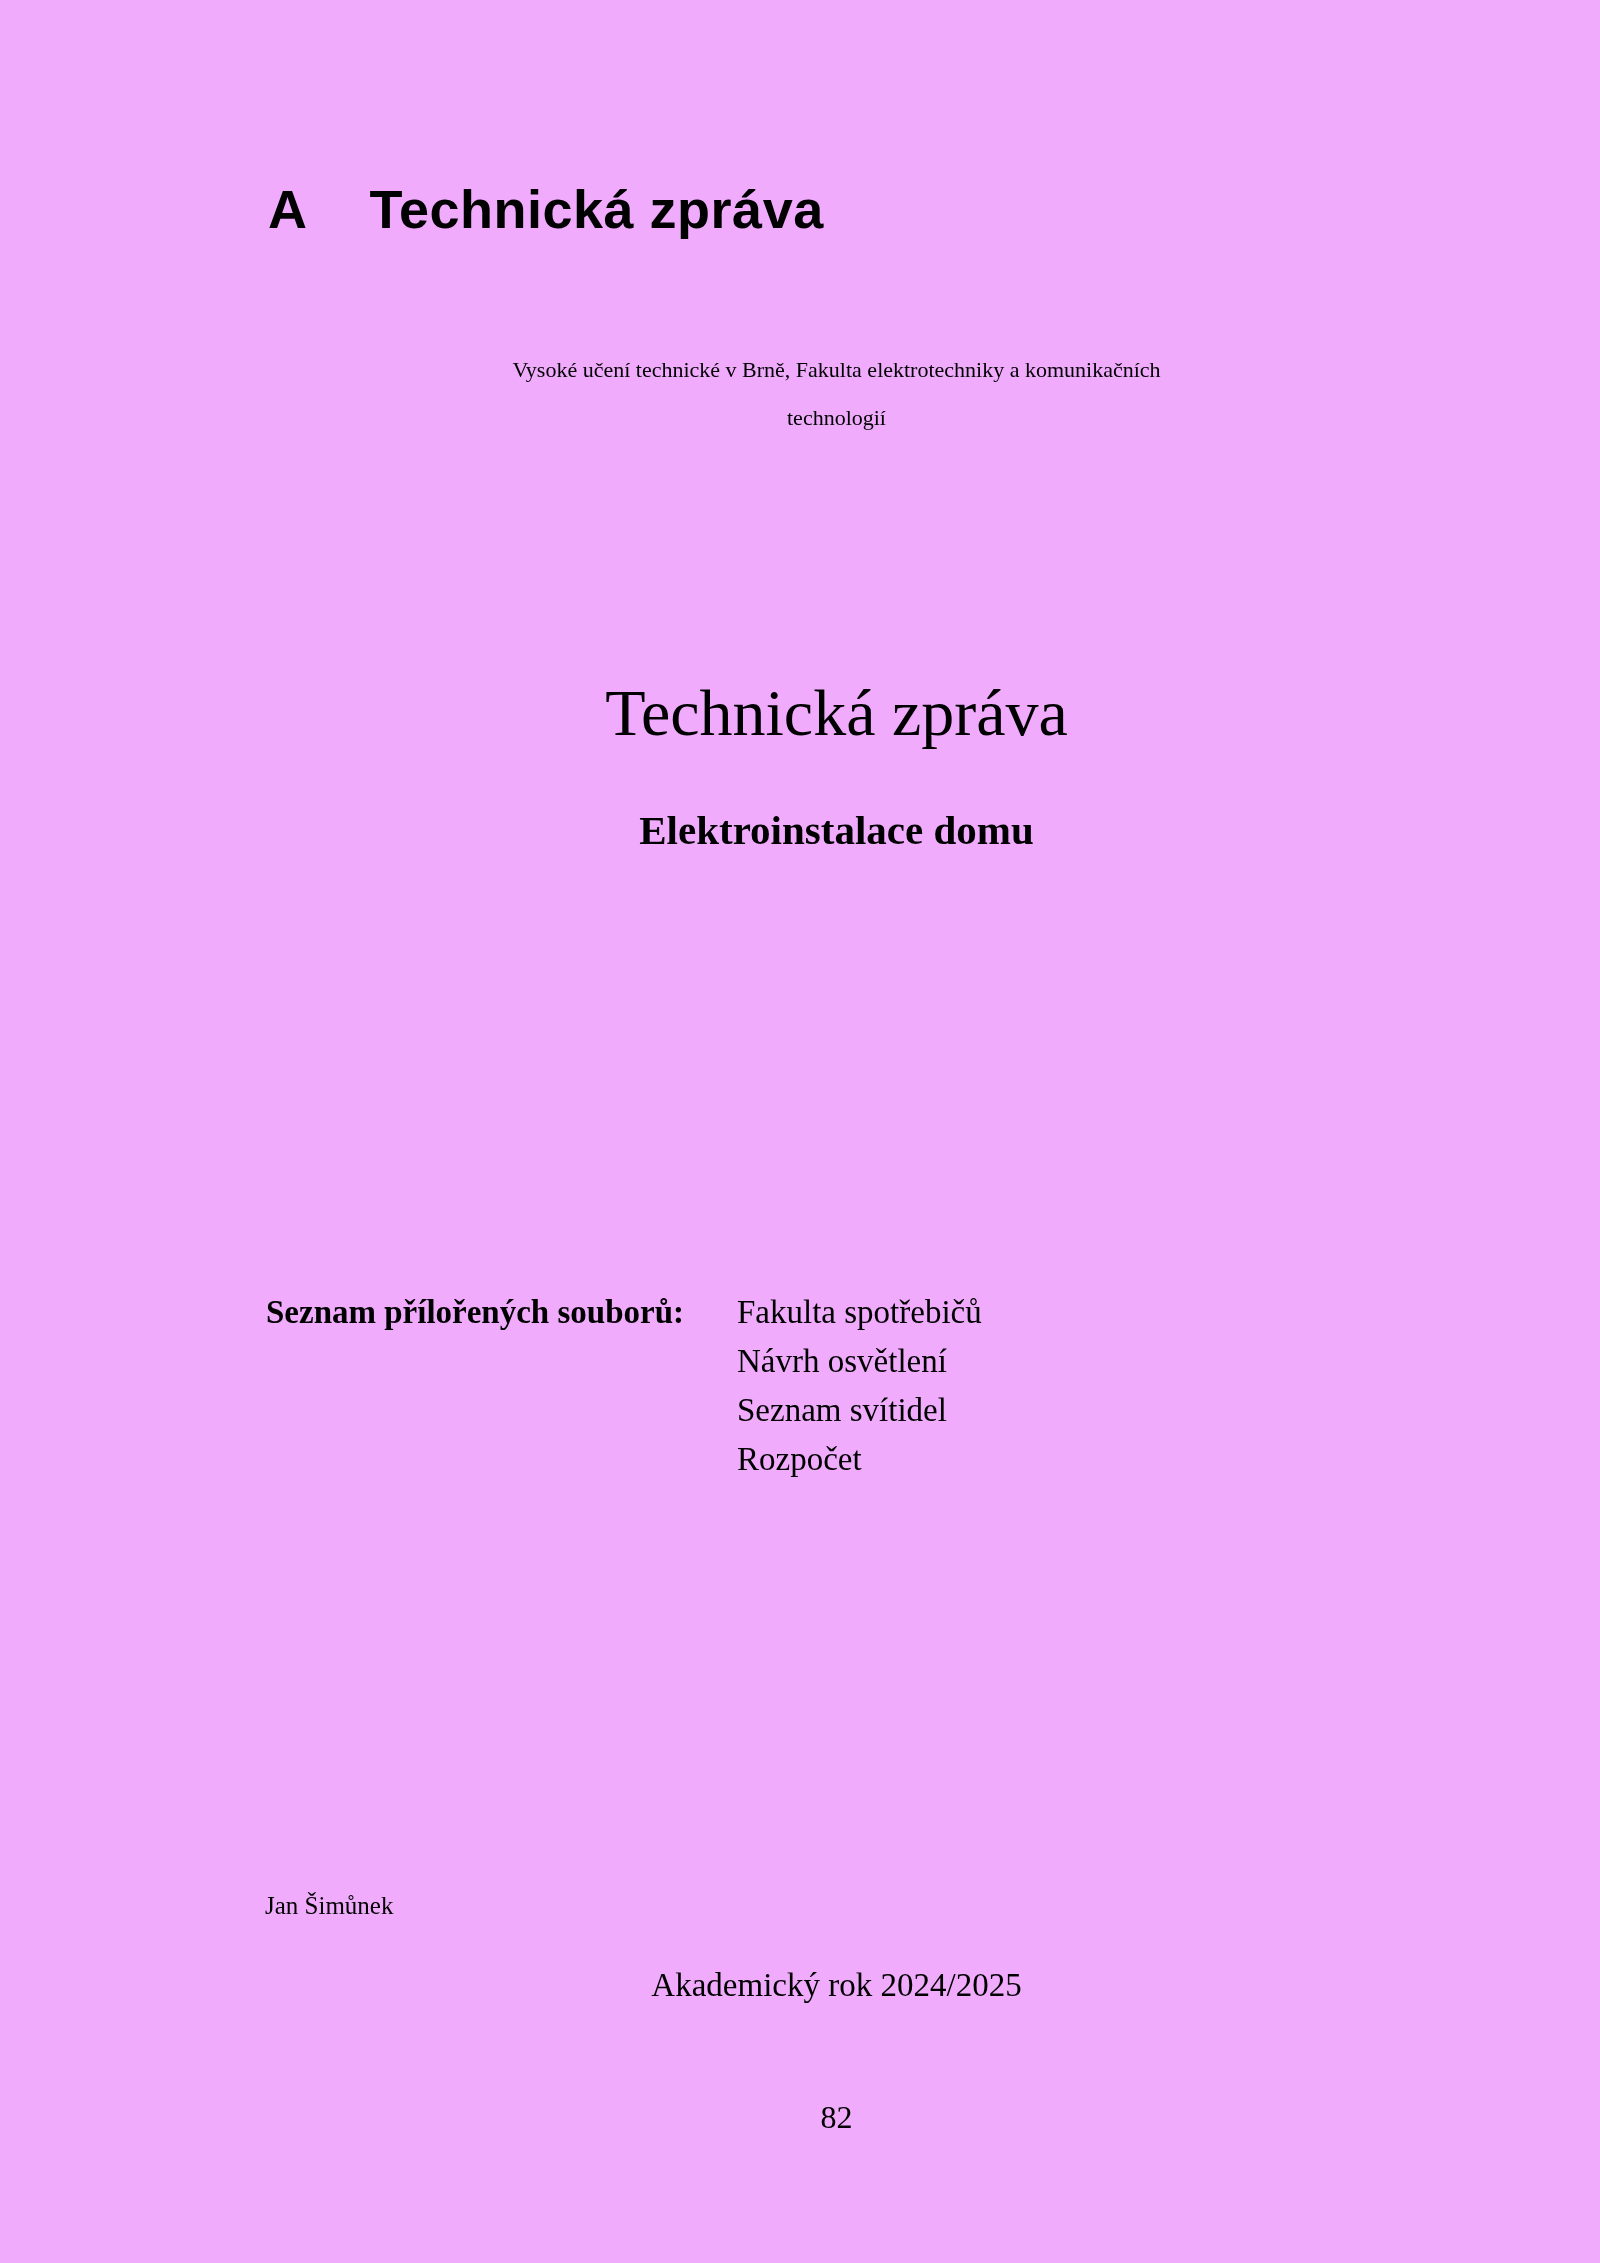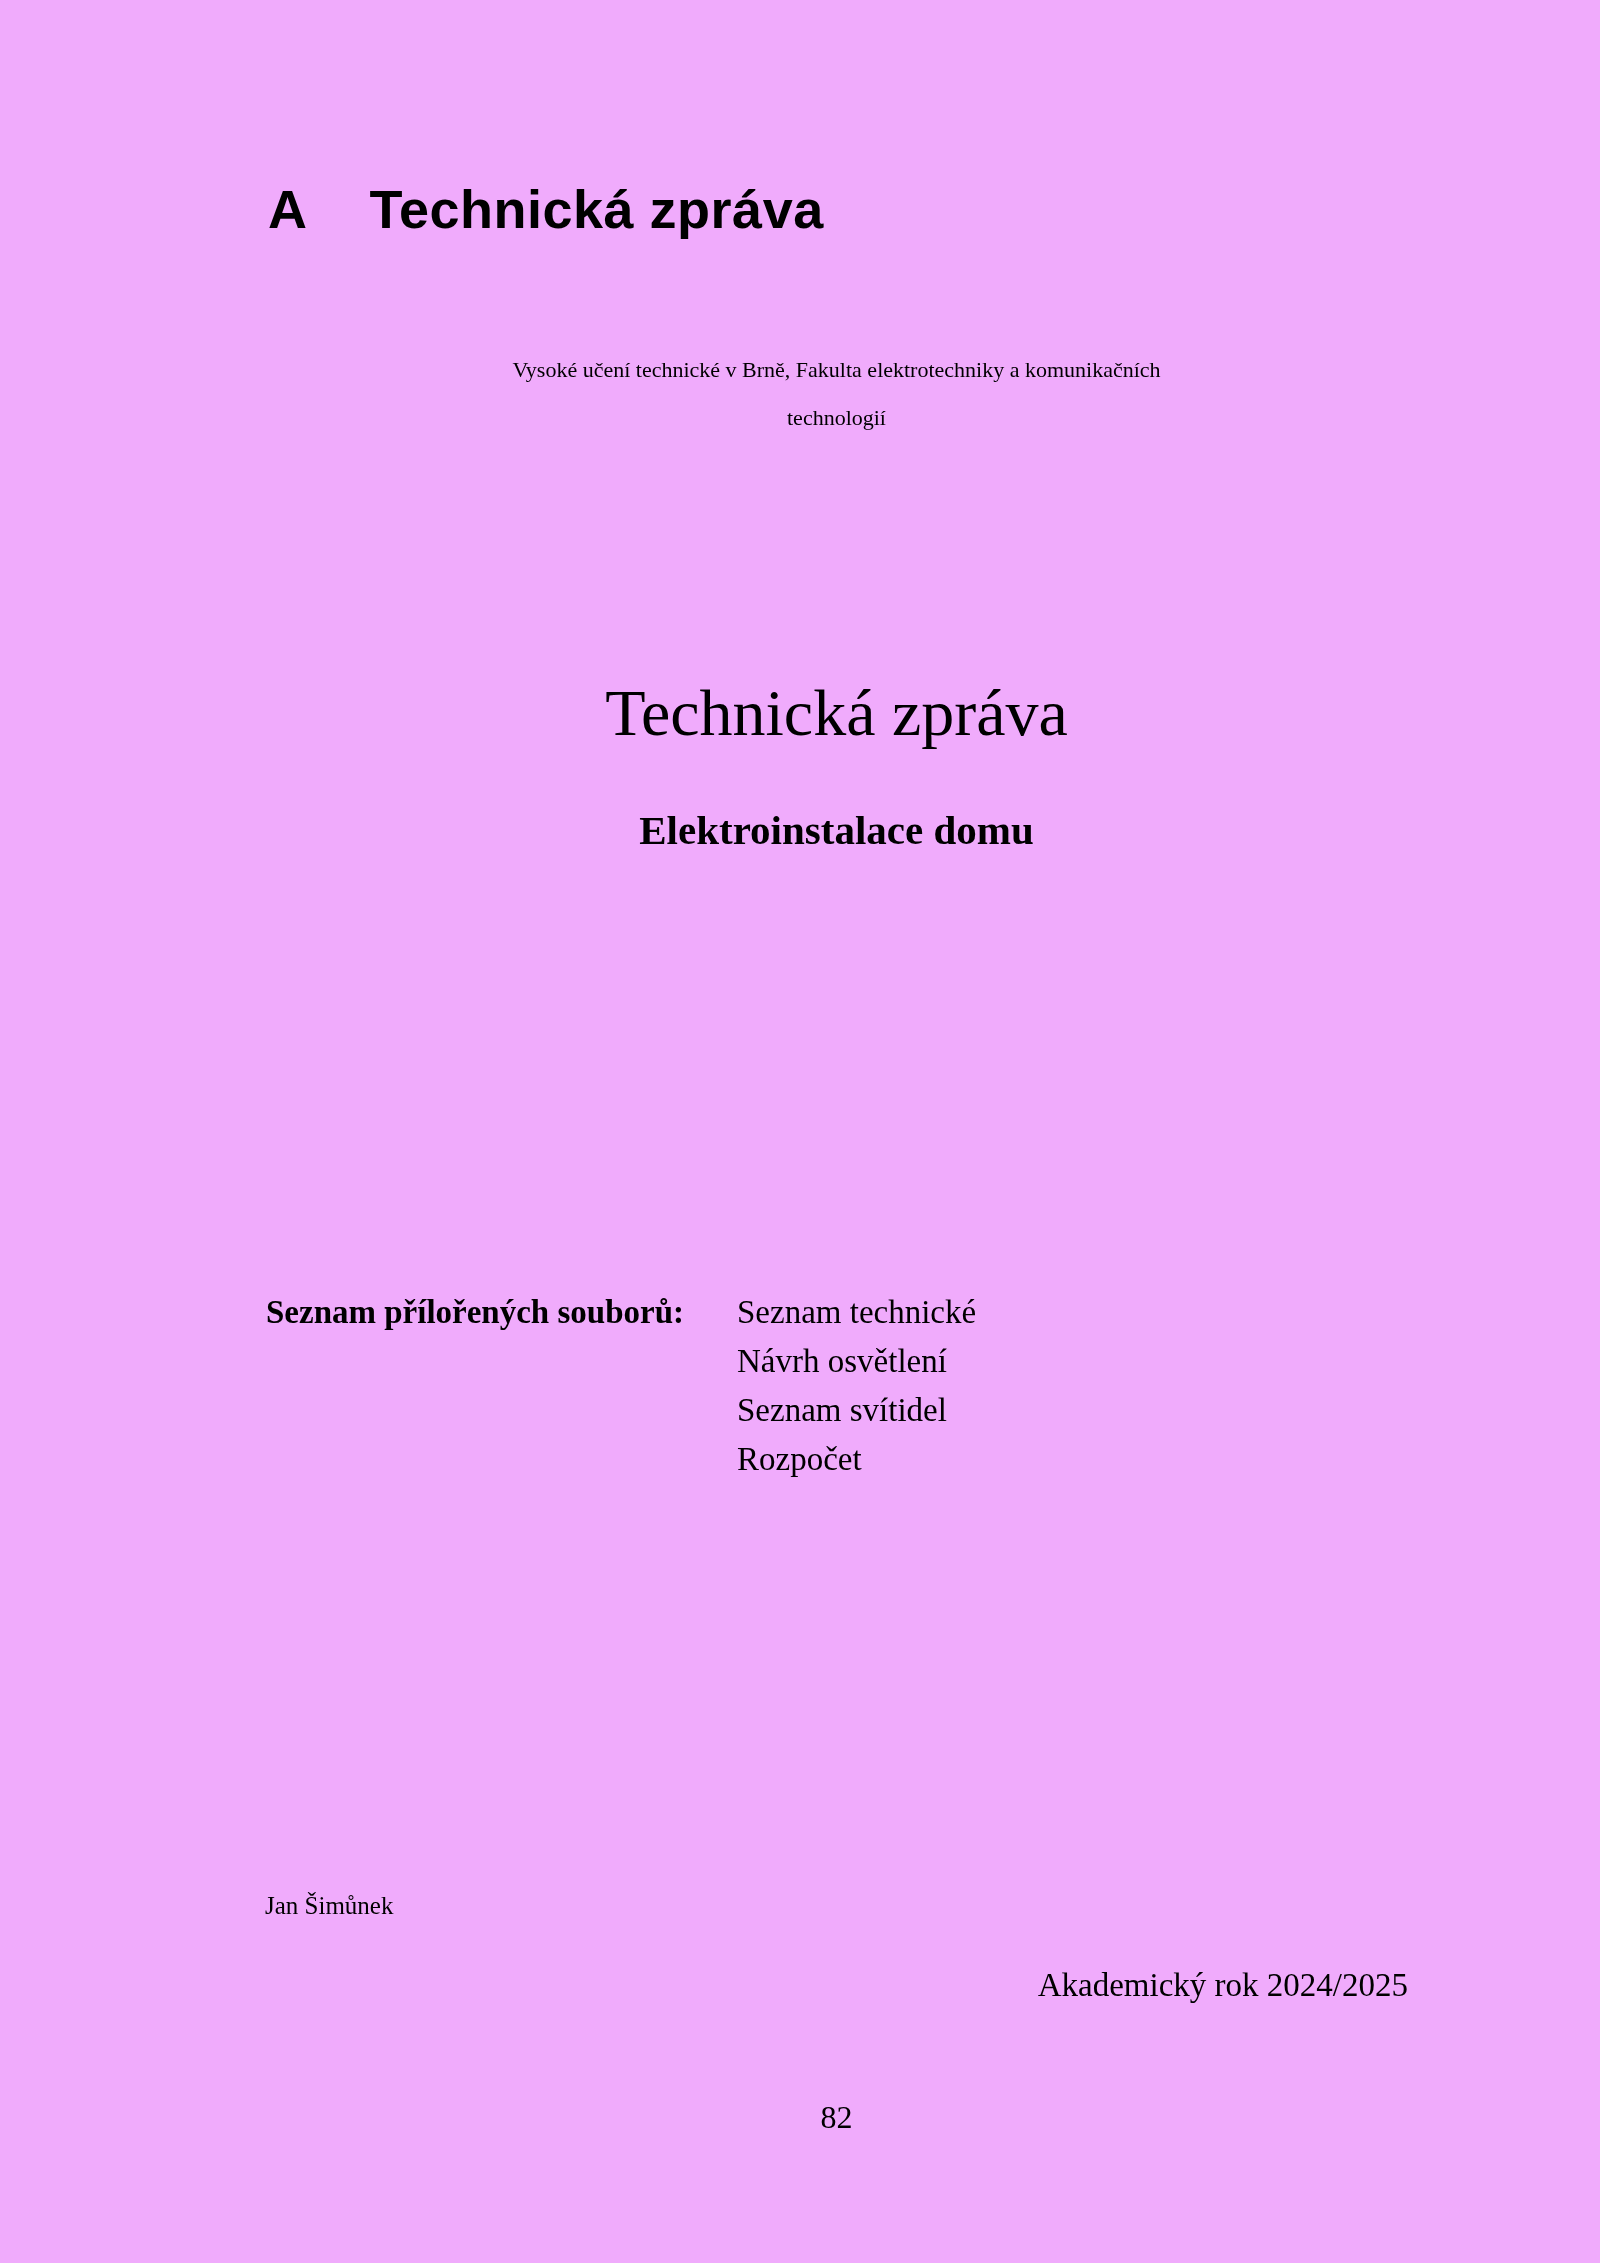--- a/index.html
+++ b/index.html
@@ -78,21 +78,21 @@
     white-space: nowrap;
   }
   .author-line {
     top: 1881px;
     text-align: left;
     font-size: 25px;
     line-height: 49px;
   }
   .academic-year {
     top: 1961px;
-    text-align: right;
+    text-align: center;
     font-size: 33px;
     line-height: 49px;
   }
   .page-number {
     top: 2093px;
     text-align: center;
     font-size: 32px;
     line-height: 48px;
   }
 </style>
@@ -110,21 +110,21 @@
     <div>technologií</div>
   </div>
 
   <div class="text-block doc-title">Technická zpráva</div>
 
   <div class="text-block doc-subtitle">Elektroinstalace domu</div>
 
   <div class="attachments-label">Seznam přílořených souborů:</div>
 
   <div class="attachments-list">
-    <div class="attachment-item">Seznam technické</div>
+    <div class="attachment-item">Fakulta spotřebičů</div>
     <div class="attachment-item">Návrh osvětlení</div>
     <div class="attachment-item">Seznam svítidel</div>
     <div class="attachment-item">Rozpočet</div>
   </div>
 
   <div class="text-block author-line">Jan Šimůnek</div>
 
   <div class="text-block academic-year">Akademický rok 2024/2025</div>
 
   <div class="text-block page-number">82</div>

